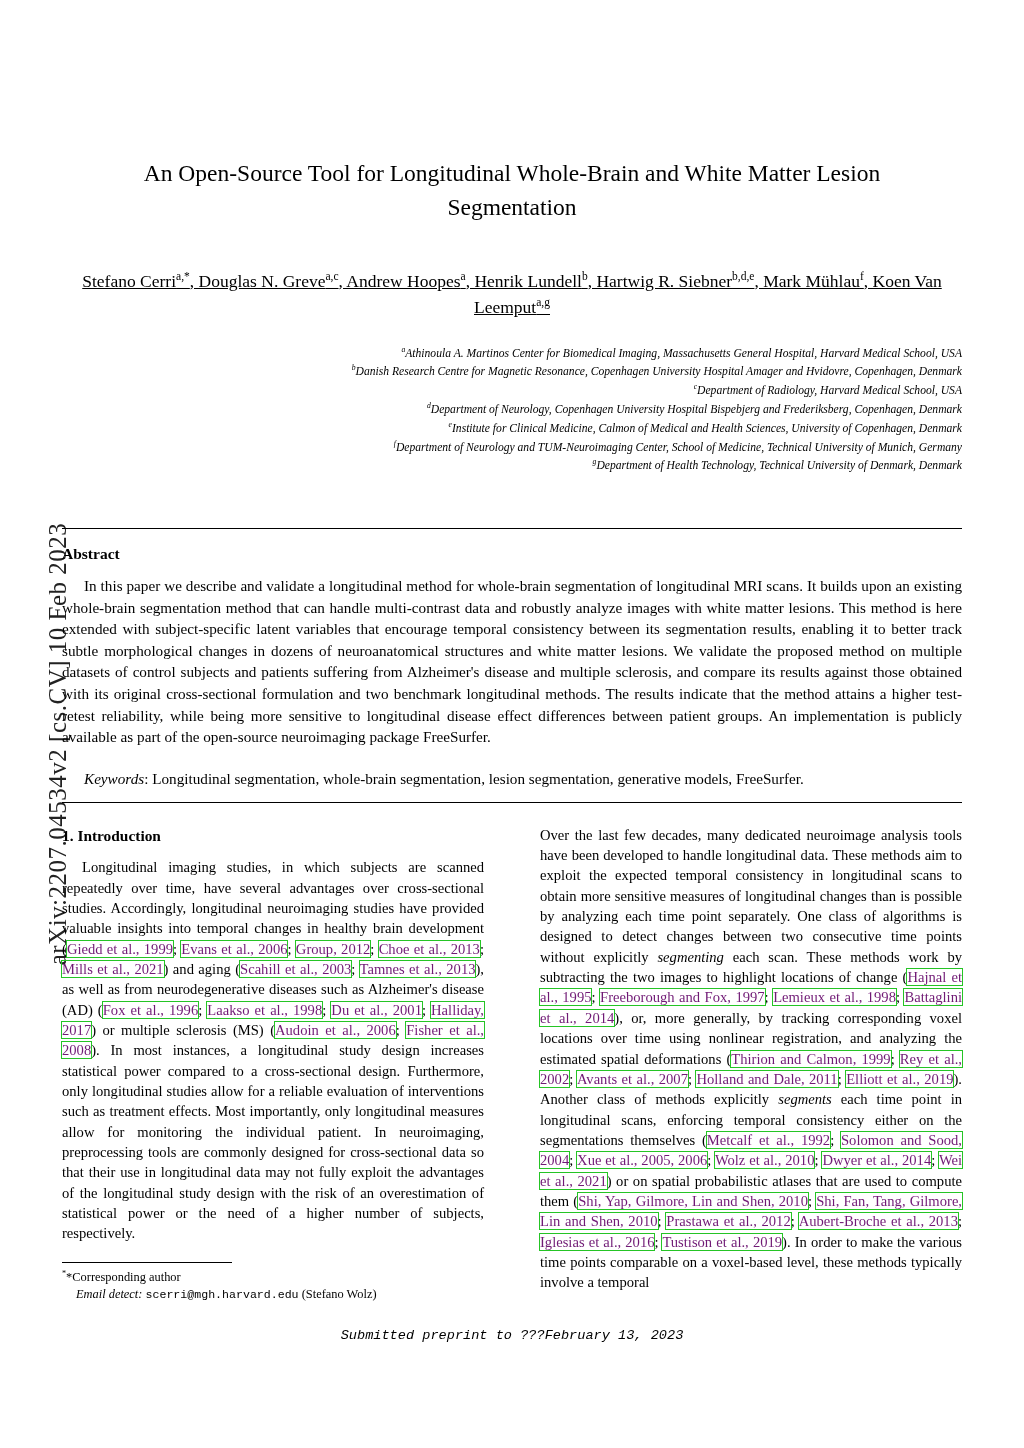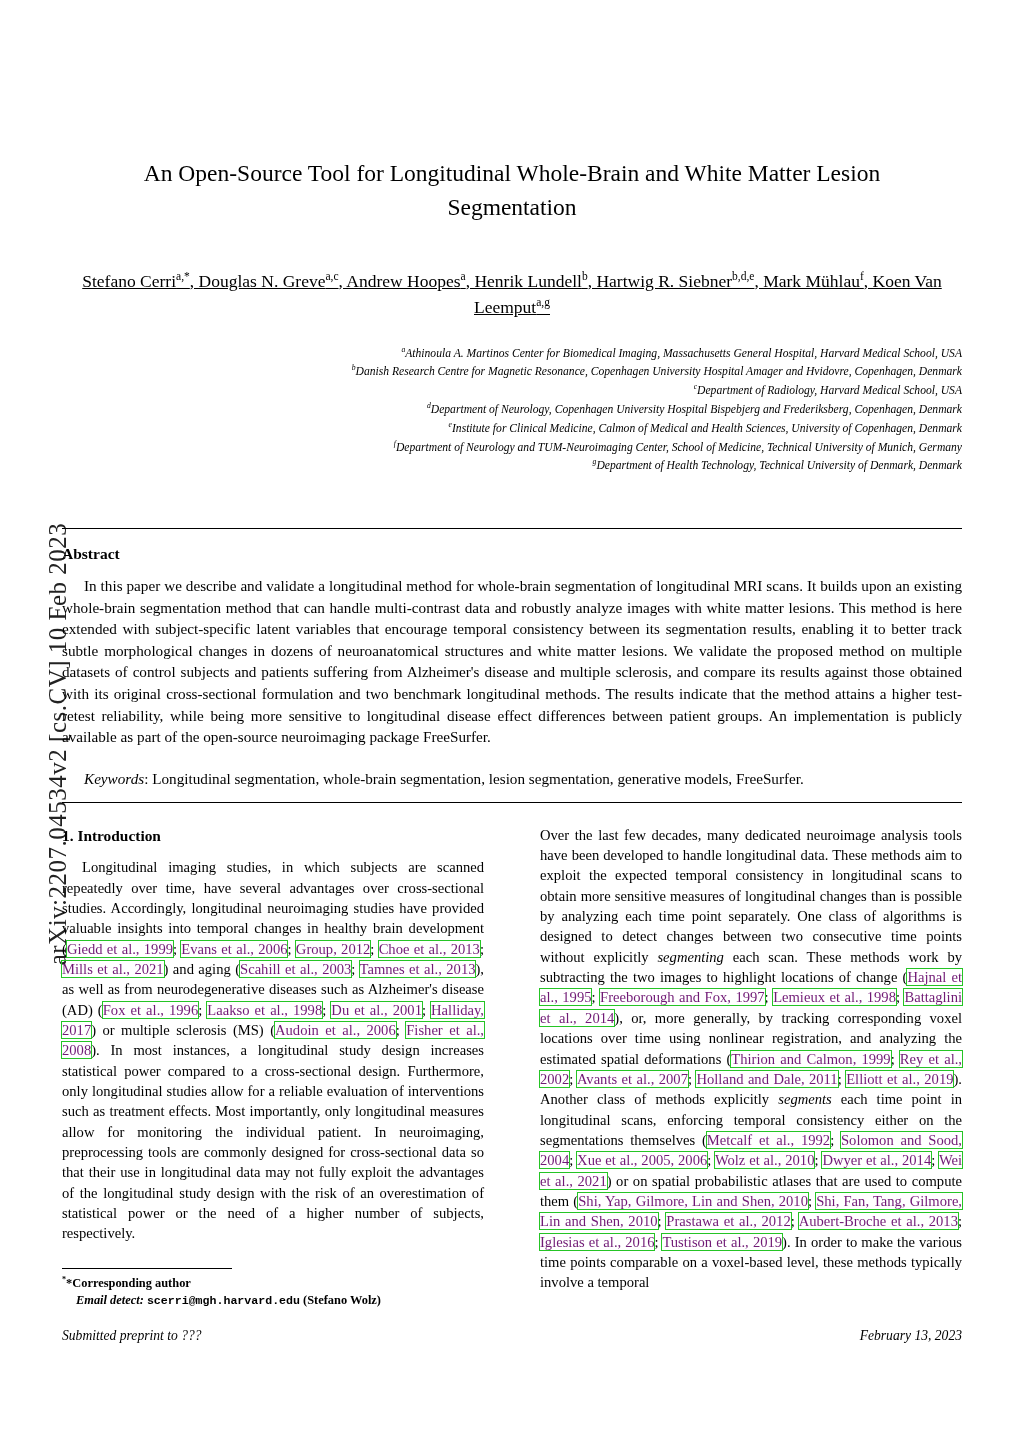--- a/index.html
+++ b/index.html
@@ -133,45 +133,45 @@
 
   .cite {
     outline: 1px solid #25c425;
     outline-offset: 0px;
     color: #701a75;
     text-decoration: none;
   }
 
   
   .footnote {
-    margin-top: 24px;
+    margin-top: 18px;
     font-size: 12.4px;
     line-height: 1.4;
-    font-weight: bold;
   }
   .footnote-rule {
     width: 170px;
     border: 0;
     border-top: 0.8px solid #000;
     margin: 0 0 6px 0;
   }
   .footnote-line { text-indent: 0; }
   .footnote-line.indent { text-indent: 14px; }
   .mono { font-family: "Liberation Mono", monospace; font-size: 11.6px; }
 
   
   .footer {
     position: absolute;
     left: 62px;
     top: 1328px;
     width: 900px;
     display: flex;
-    justify-content: space-between;
+    justify-content: center;
     font-size: 13.6px;
     font-style: italic;
+    font-family: Liberation Mono, monospace;
   }
 </style>
 </head>
 <body>
 
 <div class="page">
 
   <div class="arxiv-stamp">arXiv:2207.04534v2  [cs.CV]  10 Feb 2023</div>
 
   <div class="content">

